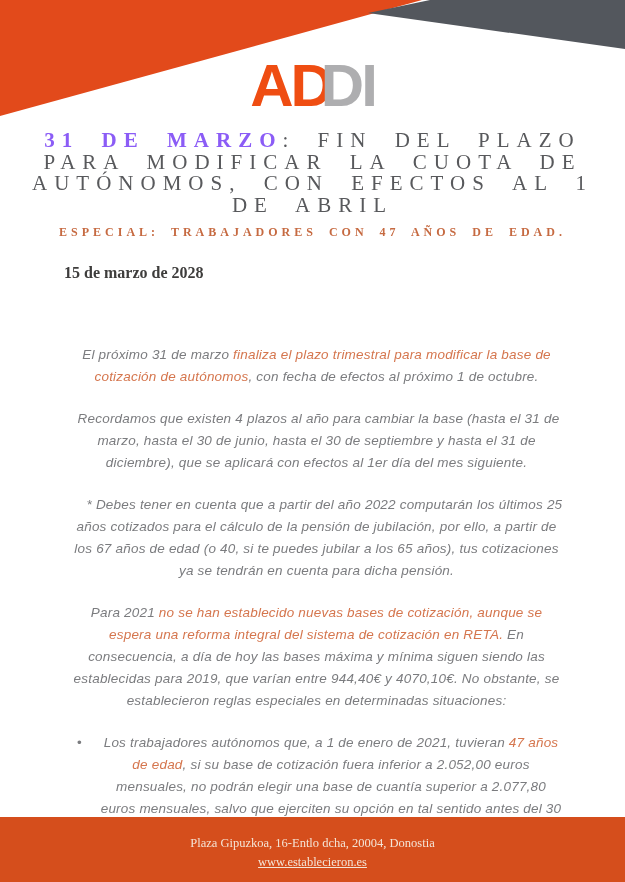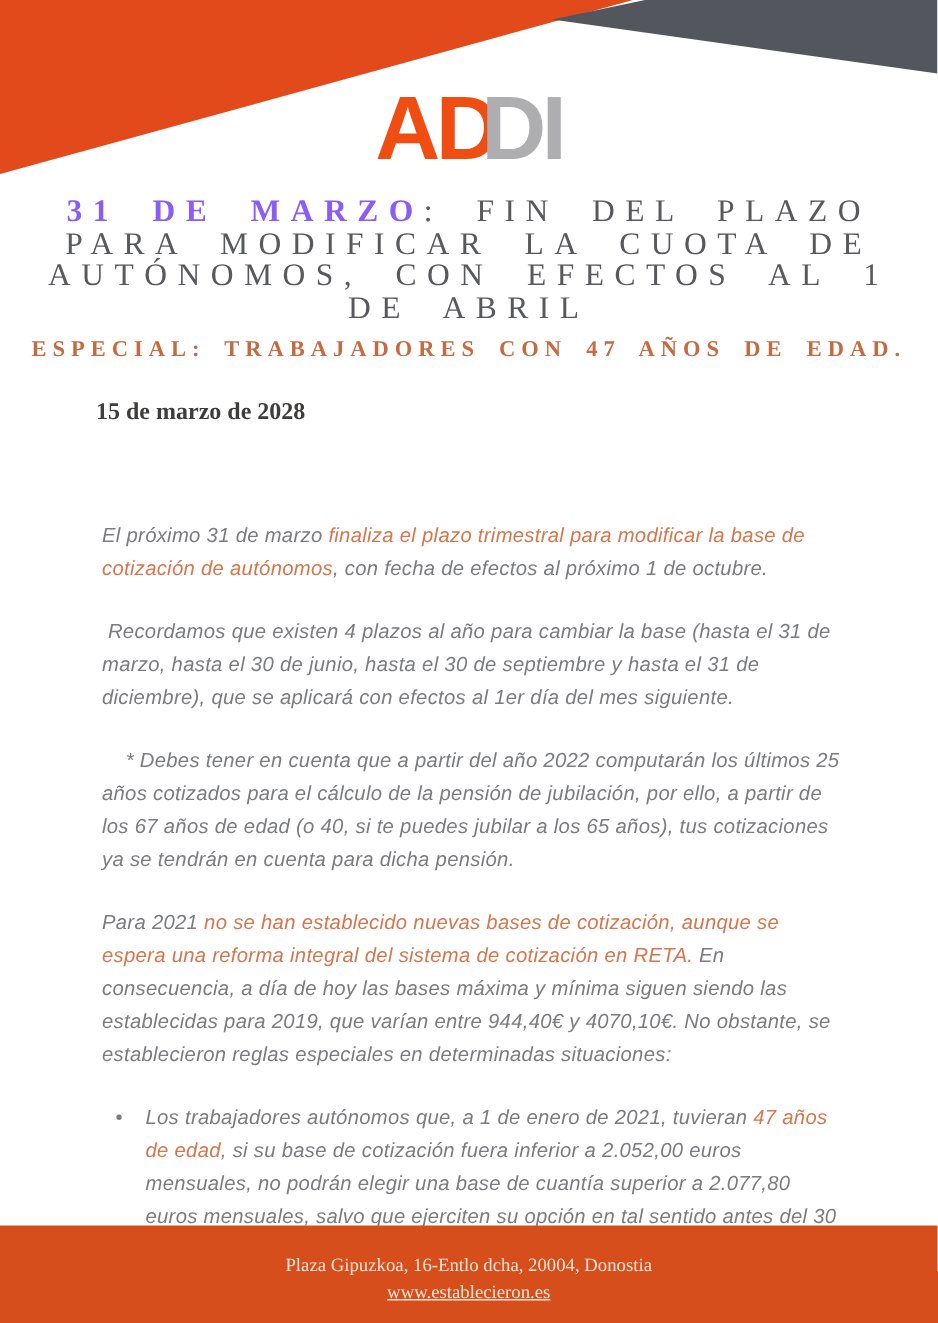--- a/index.html
+++ b/index.html
@@ -45,21 +45,21 @@
     letter-spacing: 7px;
     word-spacing: 10px;
     color: #58595C;
   }
   .heading .hl { color: #8b5cf6; font-weight: 700; }
 
   .subheading {
     margin-top: 9px;
     text-align: center;
     font-family: "Liberation Serif", serif;
-    font-size: 15px;
+    font-size: 12px;
     font-weight: 700;
     letter-spacing: 4px;
     word-spacing: 5px;
     color: #C66A41;
   }
 
   .date {
     margin: 24px 0 0 64px;
     font-family: "Liberation Serif", serif;
     font-size: 16px;
@@ -69,20 +69,21 @@
 
   
   .content {
     margin: 62px 60px 0 68px;
     font-family: "Liberation Sans", sans-serif;
     font-style: italic;
     font-size: 13.5px;
     line-height: 22px;
     letter-spacing: 0.2px;
     color: #7B7C7F;
+    text-align: center;
   }
   .para { margin: 0 0 20px 0; white-space: pre-wrap; }
   .para:last-child { margin-bottom: 0; }
   .para .gray   { color: #7B7C7F; }
   .para .orange { color: #D5764E; }
   .para.bullet { position: relative; padding-left: 29px; }
   .para.bullet .dot {
     position: absolute; left: 9px; top: 0;
     color: #7B7C7F; font-style: normal;
   }

